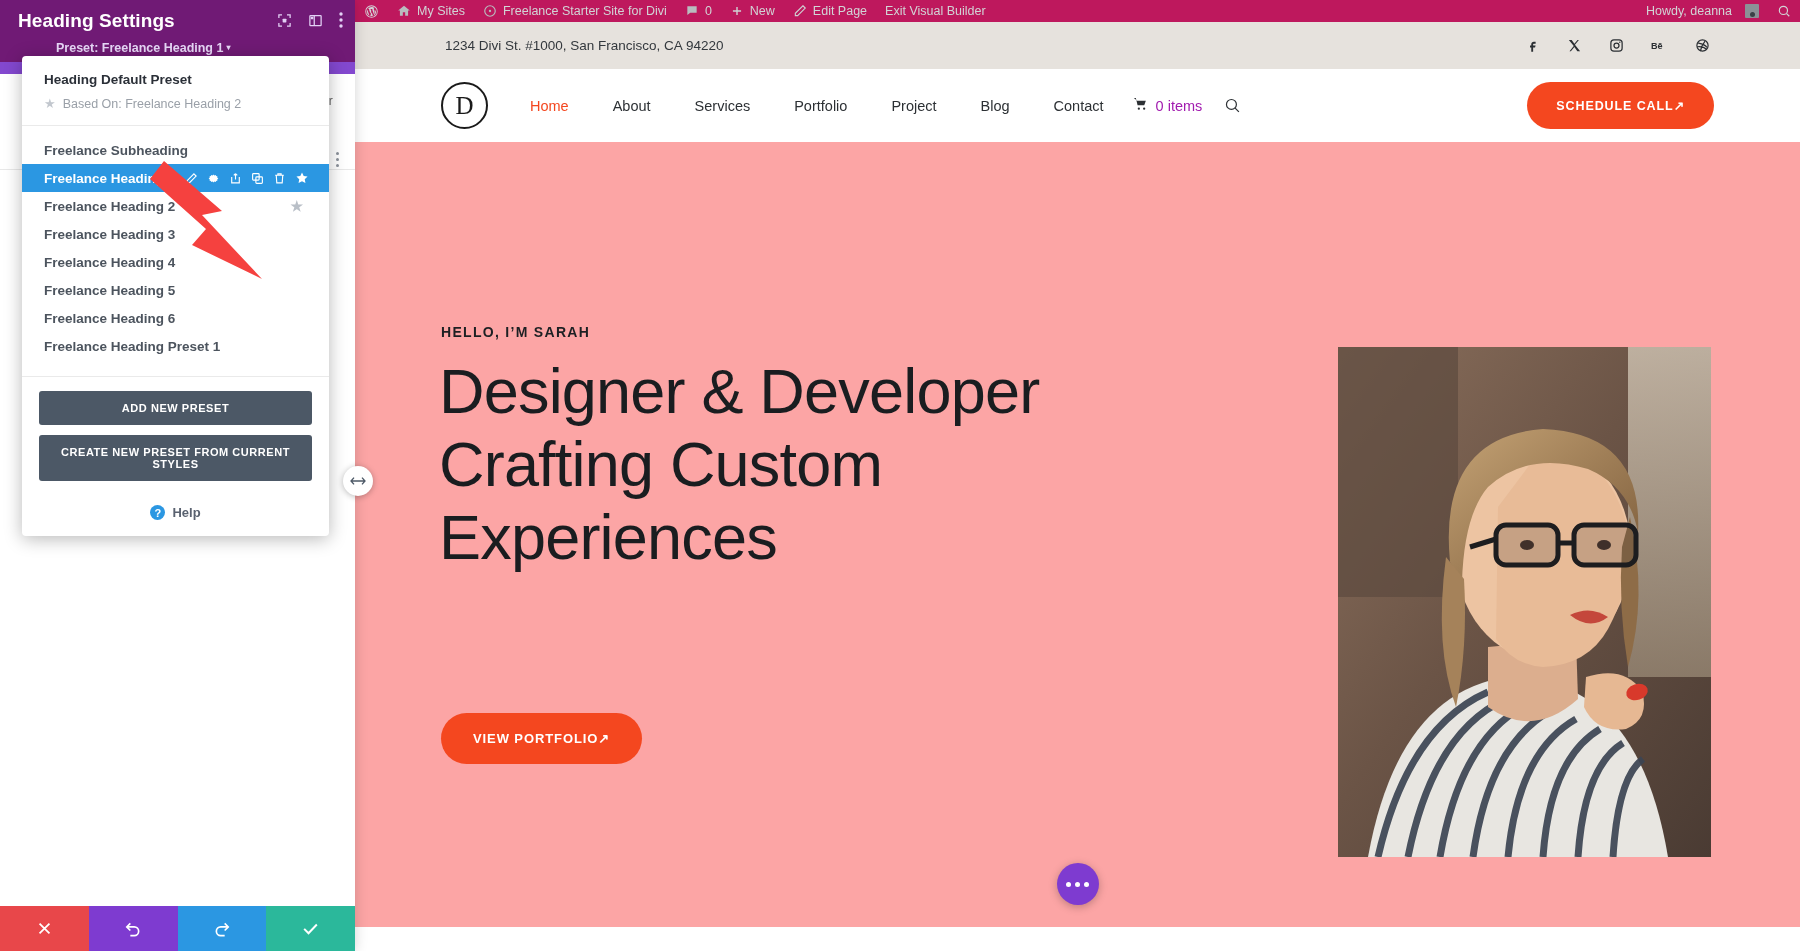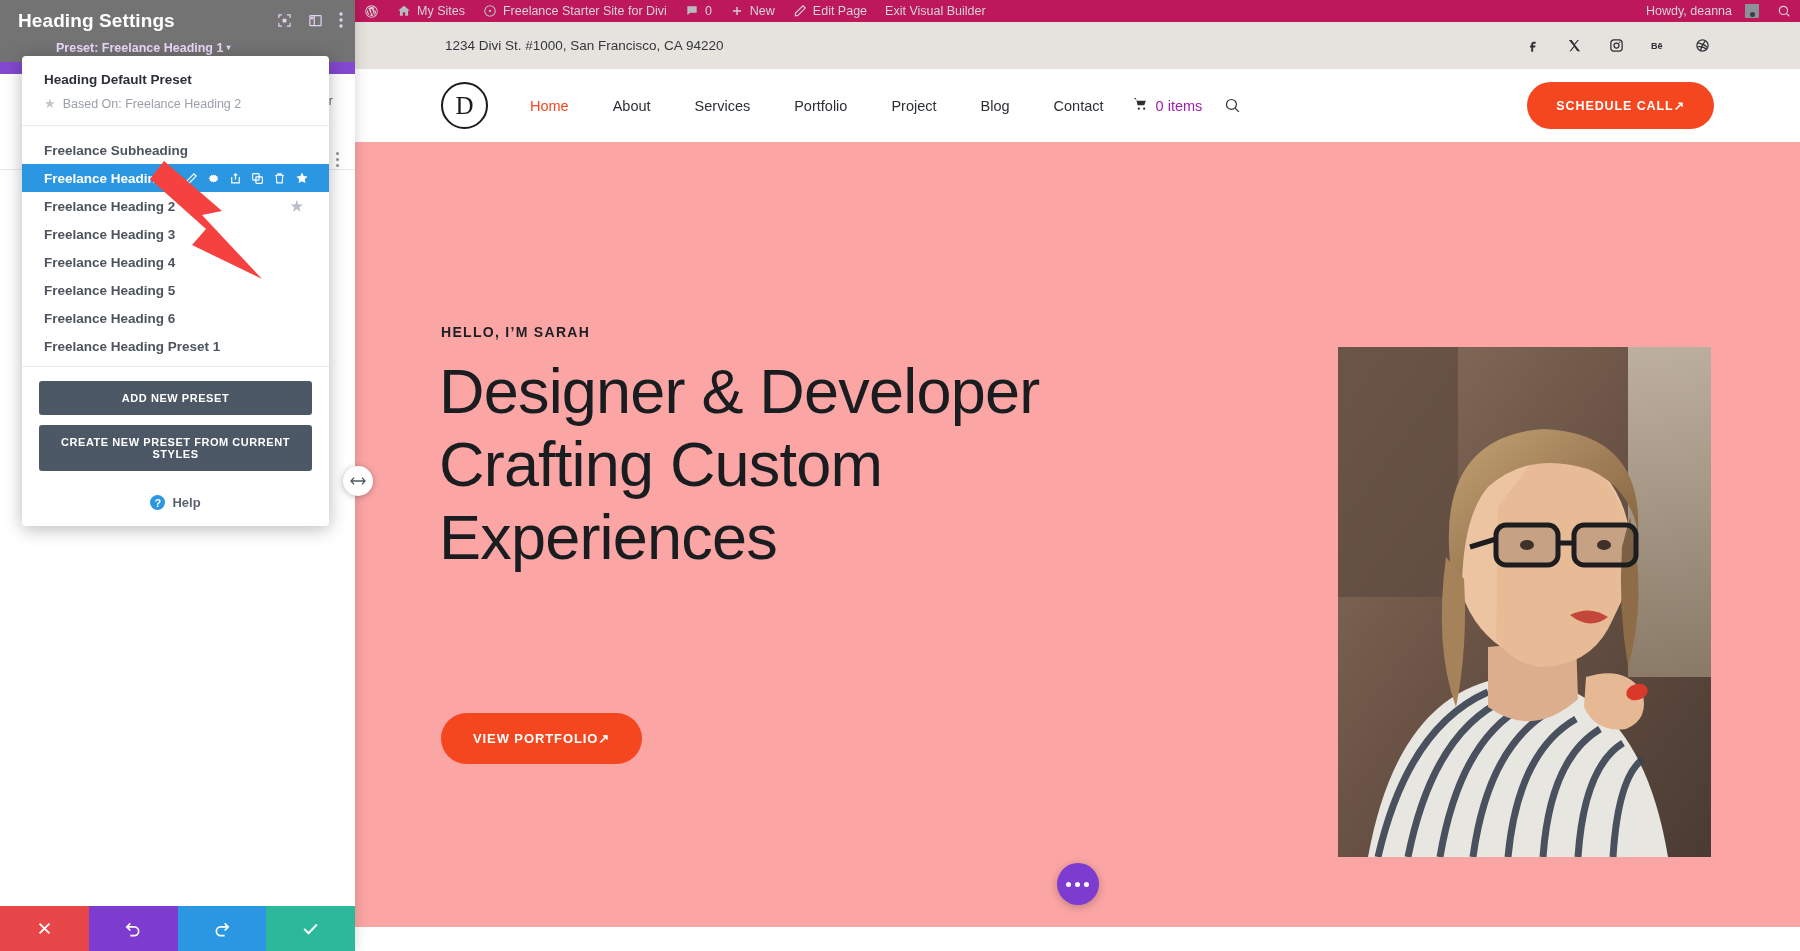--- a/index.html
+++ b/index.html
@@ -13,21 +13,21 @@
 
   
   .settings-panel {
     position: absolute; left: 0; top: 0;
     width: 355px; height: 951px;
     background: #ffffff;
     z-index: 40;
     box-shadow: 0 0 12px rgba(0,0,0,0.18);
   }
   .panel-header {
-    background: #737373;
+    background: #701a75;
     height: 62px;
     padding: 10px 16px 0 18px;
     position: relative;
   }
   .panel-title {
     color: #ffffff;
     font-size: 19px;
     font-weight: bold;
     letter-spacing: 0.1px;
     line-height: 22px;
@@ -89,21 +89,21 @@
   }
   .dd-default-title {
     font-size: 13.5px; font-weight: bold; color: #2b3038;
     margin-bottom: 9px;
   }
   .dd-based {
     font-size: 12.5px; color: #9aa0a8; display: flex; align-items: center; gap: 7px;
   }
   .star-grey { color: #c2c7ce; font-size: 13px; }
 
-  .dd-list { padding: 10px 0 6px 0; border-bottom: 1px solid #eaeaea; }
+  .dd-list { padding: 10px 0 16px 0; border-bottom: 1px solid #eaeaea; }
   .dd-item {
     height: 28px;
     display: flex; align-items: center;
     padding: 0 14px 0 22px;
     font-size: 13.5px;
     color: #4c545e;
     font-weight: bold;
     cursor: pointer;
     position: relative;
   }

